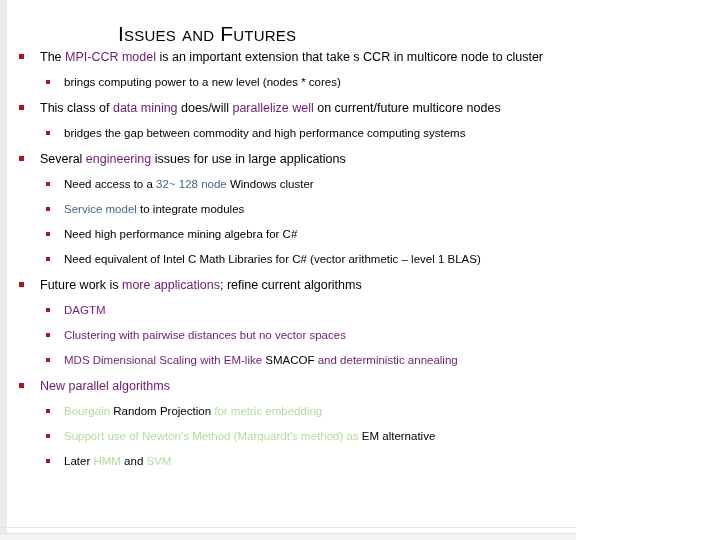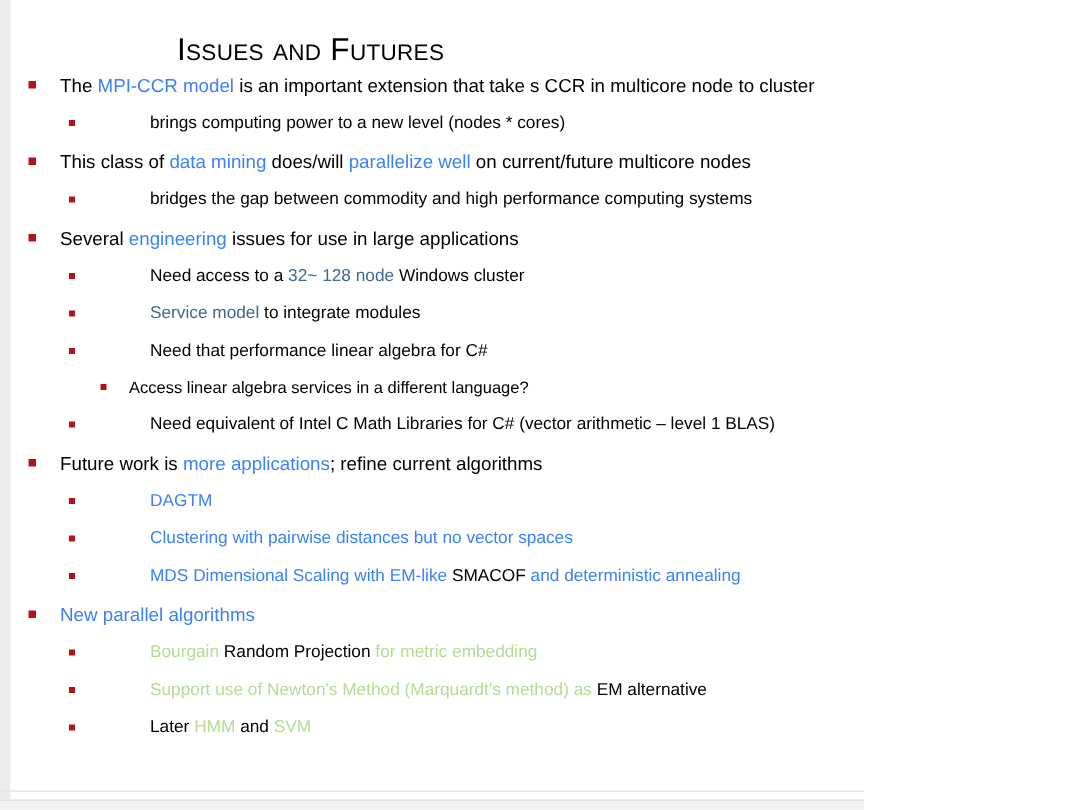--- a/index.html
+++ b/index.html
@@ -92,29 +92,29 @@
   .bullet {
     position: absolute;
     background: #b01419;
     top: 50%;
   }
 
   
   .lv1 { padding-left: 40px;  font-size: 12.5px; height: 26px; line-height: 26px; }
   .lv1 > .bullet { left: 19px;  width: 5px;  height: 5px;  margin-top: -3px; }
 
-  .lv2 { padding-left: 100px;  font-size: 11.5px; height: 25px; line-height: 25px; }
+  .lv2 { padding-left: 64px;  font-size: 11.5px; height: 25px; line-height: 25px; }
   .lv2 > .bullet { left: 46px;  width: 4px;  height: 4px;  margin-top: -3px; }
 
   .lv3 { padding-left: 86px;  font-size: 11px;   height: 24px; line-height: 24px; }
   .lv3 > .bullet { left: 67px;  width: 4px;  height: 4px;  margin-top: -3px; }
 
   
   .c-black { color: #000000; }
-  .c-red   { color: #3b82f6; }
+  .c-red   { color: #701a75; }
   .c-blue  { color: #41698c; }
   .c-green { color: #b4dc96; }
 
   
   .salsa {
     position: absolute;
     left: 640px;
     top: 509px;
     font-size: 15px;
     font-weight: bold;
@@ -142,22 +142,21 @@
   <div class="title">Issues and Futures</div>
 
   <div class="content" id="content">
       <div class="line lv1"><span class="bullet"></span><span class="c-black">The </span><span class="c-red">MPI-CCR model</span><span class="c-black"> is an important  extension  that take s CCR in multicore node to cluster</span></div>
       <div class="line lv2"><span class="bullet"></span><span class="c-black">brings  computing power to a new level (nodes * cores)</span></div>
       <div class="line lv1"><span class="bullet"></span><span class="c-black">This class of </span><span class="c-red">data mining</span><span class="c-black"> does/will </span><span class="c-red">parallelize well</span><span class="c-black"> on current/future multicore nodes</span></div>
       <div class="line lv2"><span class="bullet"></span><span class="c-black">bridges the gap between commodity and high performance computing systems</span></div>
       <div class="line lv1"><span class="bullet"></span><span class="c-black">Several </span><span class="c-red">engineering</span><span class="c-black"> issues for use in large applications</span></div>
       <div class="line lv2"><span class="bullet"></span><span class="c-black">Need access to a </span><span class="c-blue">32~ 128 node</span><span class="c-black"> Windows cluster</span></div>
       <div class="line lv2"><span class="bullet"></span><span class="c-blue">Service model</span><span class="c-black"> to integrate modules</span></div>
-      <div class="line lv2"><span class="bullet"></span><span class="c-black">Need that performance linear algebra for C#</span></div>
-      <div class="line lv3"><span class="bullet"></span><span class="c-black">Access linear algebra services in a different language?</span></div>
+      <div class="line lv2"><span class="bullet"></span><span class="c-black">Need high performance mining algebra for C#</span></div>
       <div class="line lv2"><span class="bullet"></span><span class="c-black">Need equivalent of Intel C Math Libraries for C# (vector arithmetic – level 1 BLAS)</span></div>
       <div class="line lv1"><span class="bullet"></span><span class="c-black">Future work is </span><span class="c-red">more applications</span><span class="c-black">; refine current algorithms</span></div>
       <div class="line lv2"><span class="bullet"></span><span class="c-red">DAGTM</span></div>
       <div class="line lv2"><span class="bullet"></span><span class="c-red">Clustering with pairwise distances but no vector spaces</span></div>
       <div class="line lv2"><span class="bullet"></span><span class="c-red">MDS Dimensional Scaling with EM-like </span><span class="c-black">SMACOF</span><span class="c-red"> and </span><span class="c-red">deterministic annealing</span></div>
       <div class="line lv1"><span class="bullet"></span><span class="c-red">New parallel algorithms</span></div>
       <div class="line lv2"><span class="bullet"></span><span class="c-green">Bourgain </span><span class="c-black">Random Projection</span><span class="c-green"> for metric embedding</span></div>
       <div class="line lv2"><span class="bullet"></span><span class="c-green">Support use of Newton's Method (Marquardt's method) as </span><span class="c-black">EM alternative</span></div>
       <div class="line lv2"><span class="bullet"></span><span class="c-black">Later </span><span class="c-green">HMM</span><span class="c-black"> and </span><span class="c-green">SVM</span></div>
     </div>

